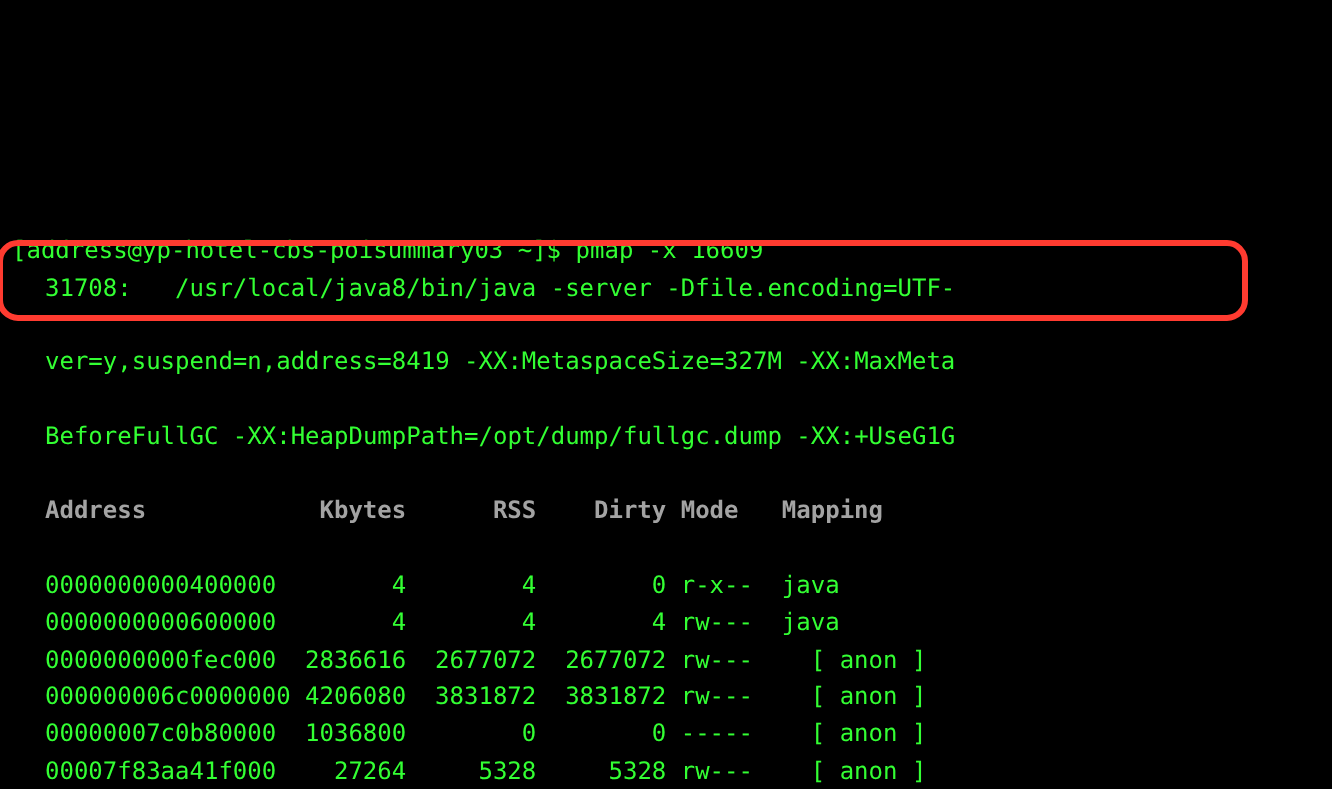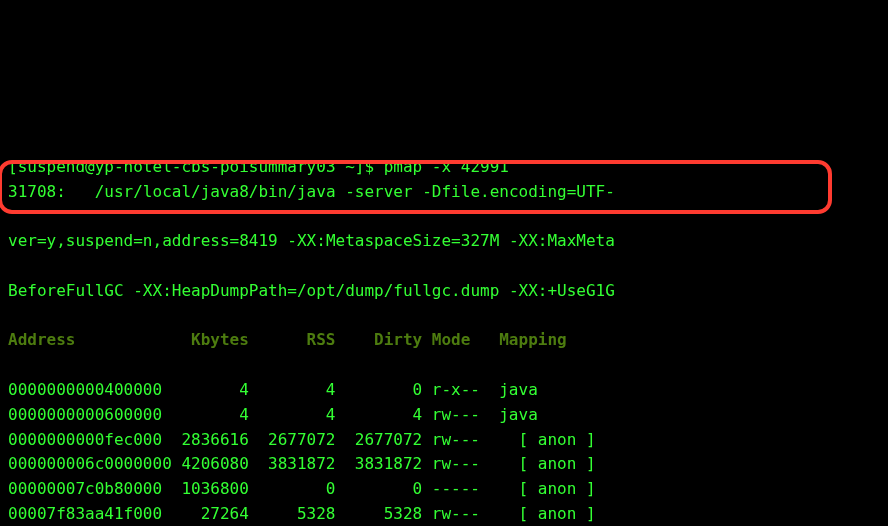--- a/index.html
+++ b/index.html
@@ -9,22 +9,22 @@
       font-size: 16px;
       line-height: 1.55;
       color: #33ff33;
       padding: 6px 8px;
       width: 888px;
       height: 526px;
       overflow: hidden;
       white-space: pre;
     }
     .prompt-line { color: #33ff33; }
-    .hdr { color: #4d7c0f; font-weight: bold; }
-    .row { display: block; position: relative; }
+    .hdr { color: #a3a3a3; font-weight: bold; }
+    .row { display: block; position: relative; margin-left: 22px; }
     .highlight-box {
       position: absolute;
       border: 4px solid #ff3b30;
       border-radius: 14px;
       left: -2px;
       top: 160px;
       width: 834px;
       height: 54px;
       pointer-events: none;
       z-index: 5;
@@ -42,21 +42,21 @@
     .col-map  { display:inline-block; }
     .sp { display:inline-block; width:1ch; }
   </style>
 </head>
 <body>
 
 
 
 <div class="highlight-box"></div>
 
-<span class="prompt-line"><span>[suspend@yp-hotel-cbs-poisummary03 ~]$</span> <span>pmap -x 42991</span></span>
+<span class="prompt-line"><span>[address@yp-hotel-cbs-poisummary03 ~]$</span> <span>pmap -x 16609</span></span>
 <span class="row">31708:   /usr/local/java8/bin/java -server -Dfile.encoding=UTF-</span>
 <span class="row">ver=y,suspend=n,address=8419 -XX:MetaspaceSize=327M -XX:MaxMeta</span>
 <span class="row">BeforeFullGC -XX:HeapDumpPath=/opt/dump/fullgc.dump -XX:+UseG1G</span>
 <span class="row hdr"><span class="col-addr">Address</span><span class="sp"></span><span class="col-kb">Kbytes</span><span class="sp"></span><span class="col-rss">RSS</span><span class="sp"></span><span class="col-dirty">Dirty</span><span class="sp"></span><span class="col-mode">Mode</span><span class="sp"></span><span class="col-map">Mapping</span></span>
 <div id="rows-container"><span class="row"><span class="col-addr">0000000000400000</span><span class="sp"></span><span class="col-kb">4</span><span class="sp"></span><span class="col-rss">4</span><span class="sp"></span><span class="col-dirty">0</span><span class="sp"></span><span class="col-mode">r-x--</span><span class="sp"></span><span class="col-map">java</span></span><span class="row struck"><span class="col-addr">0000000000600000</span><span class="sp"></span><span class="col-kb">4</span><span class="sp"></span><span class="col-rss">4</span><span class="sp"></span><span class="col-dirty">4</span><span class="sp"></span><span class="col-mode">rw---</span><span class="sp"></span><span class="col-map">java</span></span><span class="row"><span class="col-addr">0000000000fec000</span><span class="sp"></span><span class="col-kb">2836616</span><span class="sp"></span><span class="col-rss">2677072</span><span class="sp"></span><span class="col-dirty">2677072</span><span class="sp"></span><span class="col-mode">rw---</span><span class="sp"></span><span class="col-map">  [ anon ]</span></span><span class="row struck"><span class="col-addr">000000006c0000000</span><span class="sp"></span><span class="col-kb">4206080</span><span class="sp"></span><span class="col-rss">3831872</span><span class="sp"></span><span class="col-dirty">3831872</span><span class="sp"></span><span class="col-mode">rw---</span><span class="sp"></span><span class="col-map">  [ anon ]</span></span><span class="row"><span class="col-addr">00000007c0b80000</span><span class="sp"></span><span class="col-kb">1036800</span><span class="sp"></span><span class="col-rss">0</span><span class="sp"></span><span class="col-dirty">0</span><span class="sp"></span><span class="col-mode">-----</span><span class="sp"></span><span class="col-map">  [ anon ]</span></span><span class="row"><span class="col-addr">00007f83aa41f000</span><span class="sp"></span><span class="col-kb">27264</span><span class="sp"></span><span class="col-rss">5328</span><span class="sp"></span><span class="col-dirty">5328</span><span class="sp"></span><span class="col-mode">rw---</span><span class="sp"></span><span class="col-map">  [ anon ]</span></span></div>
 
 
 
 
 </body></html>

